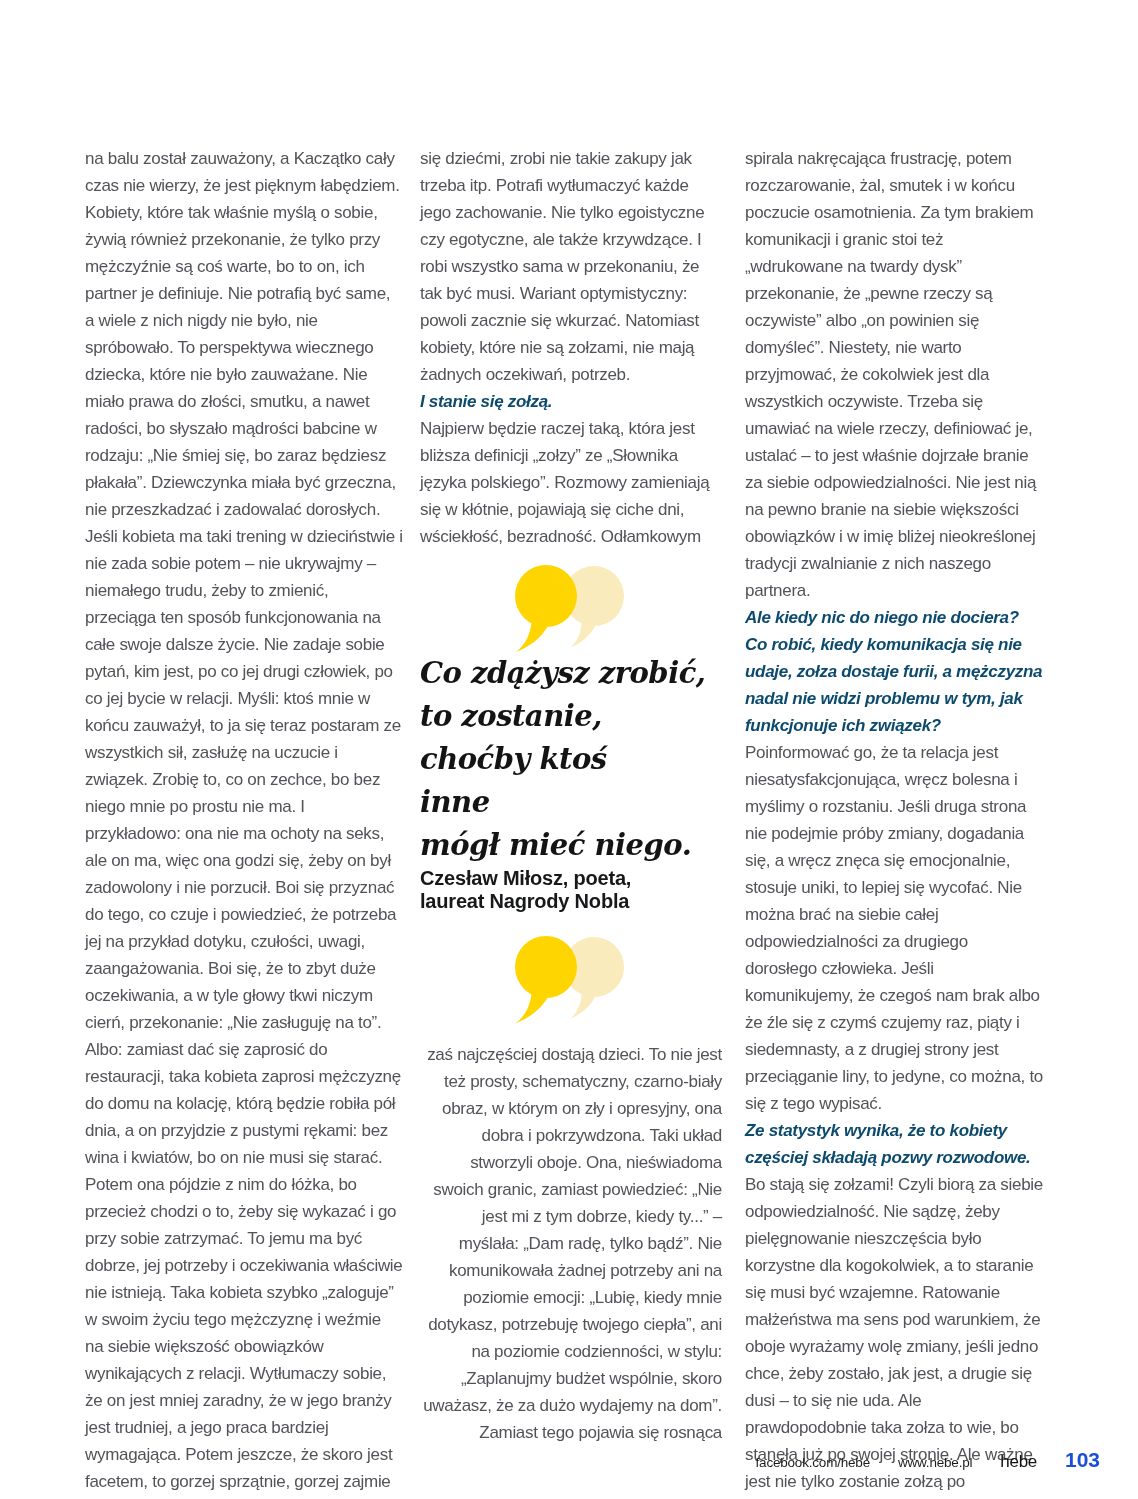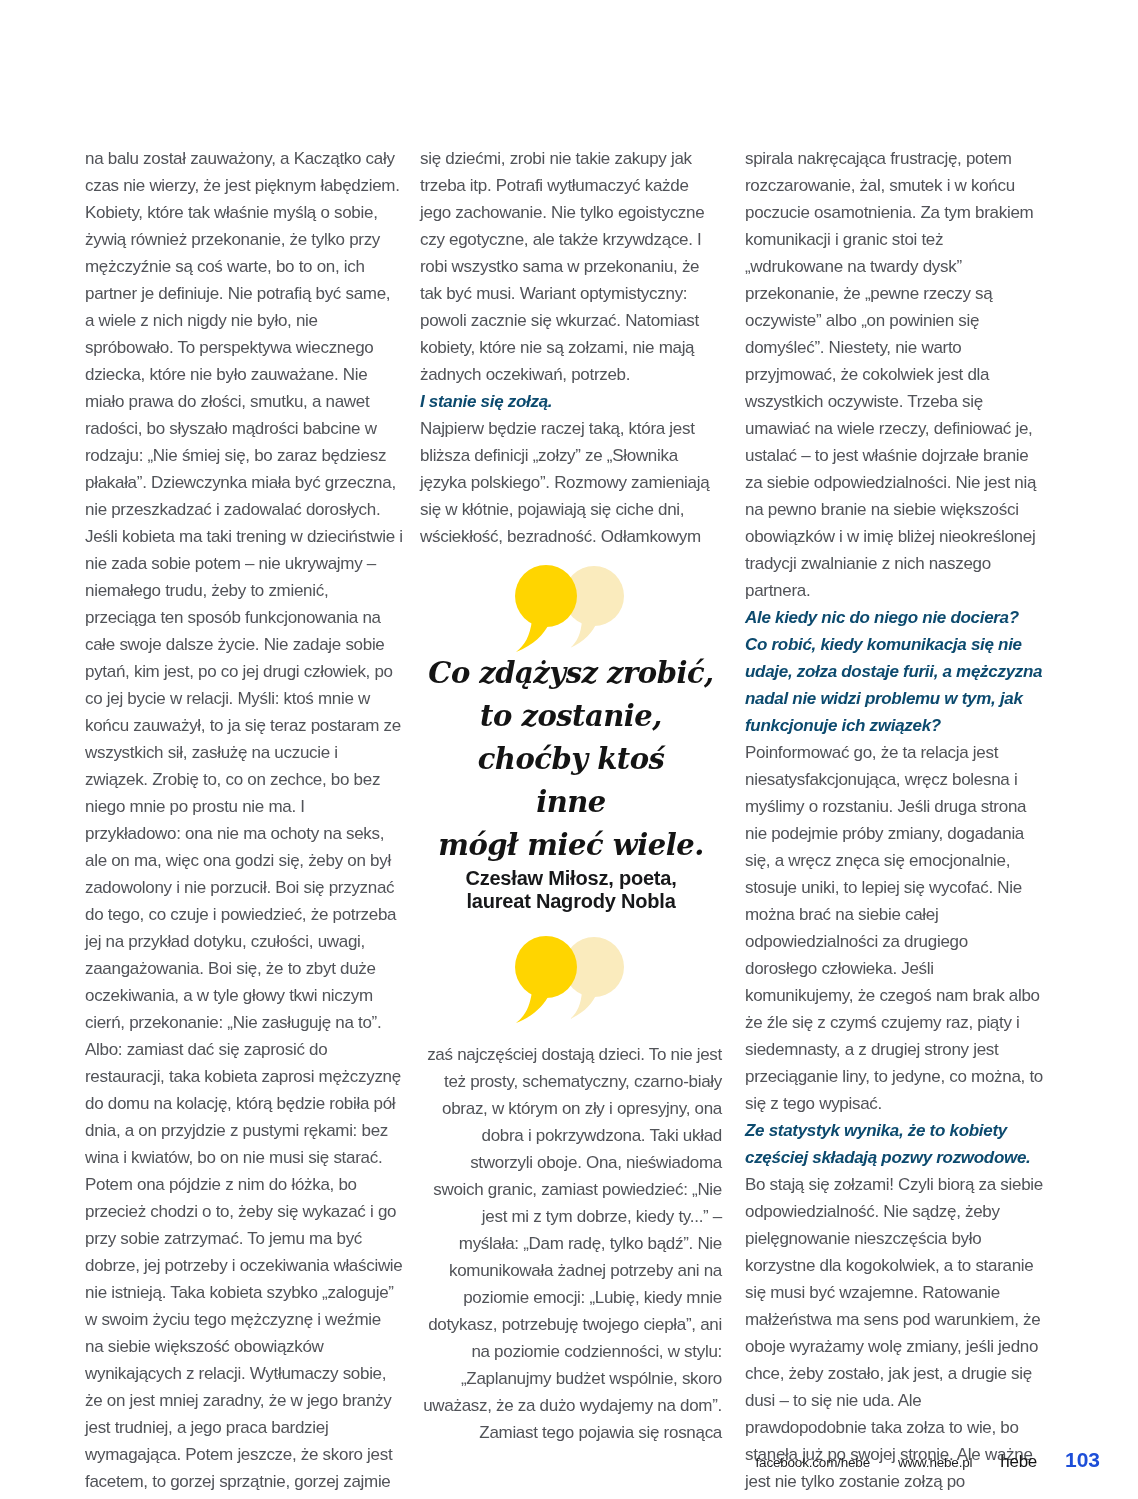--- a/index.html
+++ b/index.html
@@ -26,21 +26,21 @@
   .col p { margin:0; }
   .inline-heading {
     margin:24px 0 0 0;
     font-weight:bold;
     font-style:italic;
     color:#0c4a6e;
   }
   .after-heading { margin:0; }
 
   
-  .quote-section { text-align:center; }
+  .quote-section { text-align:left; }
   .quote-bubbles { margin:14px auto 0 auto; display:block; }
   .quote-bubbles.second { margin-top:22px; }
   .pullquote {
     margin:26px 0 0 0;
     font-family:"DejaVu Serif", serif;
     font-style:italic;
     font-weight:bold;
     font-size:29px;
     line-height:43px;
     letter-spacing:-0.5px;
@@ -93,21 +93,21 @@
           <circle cx="34" cy="32" r="31" fill="#FFD500"></circle>
           <path d="M20 56 C18 72 13 81 4 88 C22 81 32 70 37 60 Z" fill="#FFD500"></path>
         </g>
       </svg>
 
       <p class="pullquote">
         <span>Co zdążysz zrobić,</span><br>
         <span>to zostanie,</span><br>
         <span>choćby ktoś</span><br>
         <span>inne</span><br>
-        <span>mógł mieć wiele.</span>
+        <span>mógł mieć niego.</span>
       </p>
       <p class="attribution">
         <span>Czesław Miłosz, poeta,</span><br>
         <span>laureat Nagrody Nobla</span>
       </p>
 
       <svg class="quote-bubbles second" width="118" height="88" viewBox="0 0 118 88" aria-hidden="true">
         <g>
           <circle cx="82" cy="32" r="30" fill="#FAEBBD"></circle>
           <path d="M70 56 C69 70 65 78 58 84 C72 78 81 68 85 58 Z" fill="#FAEBBD"></path>

